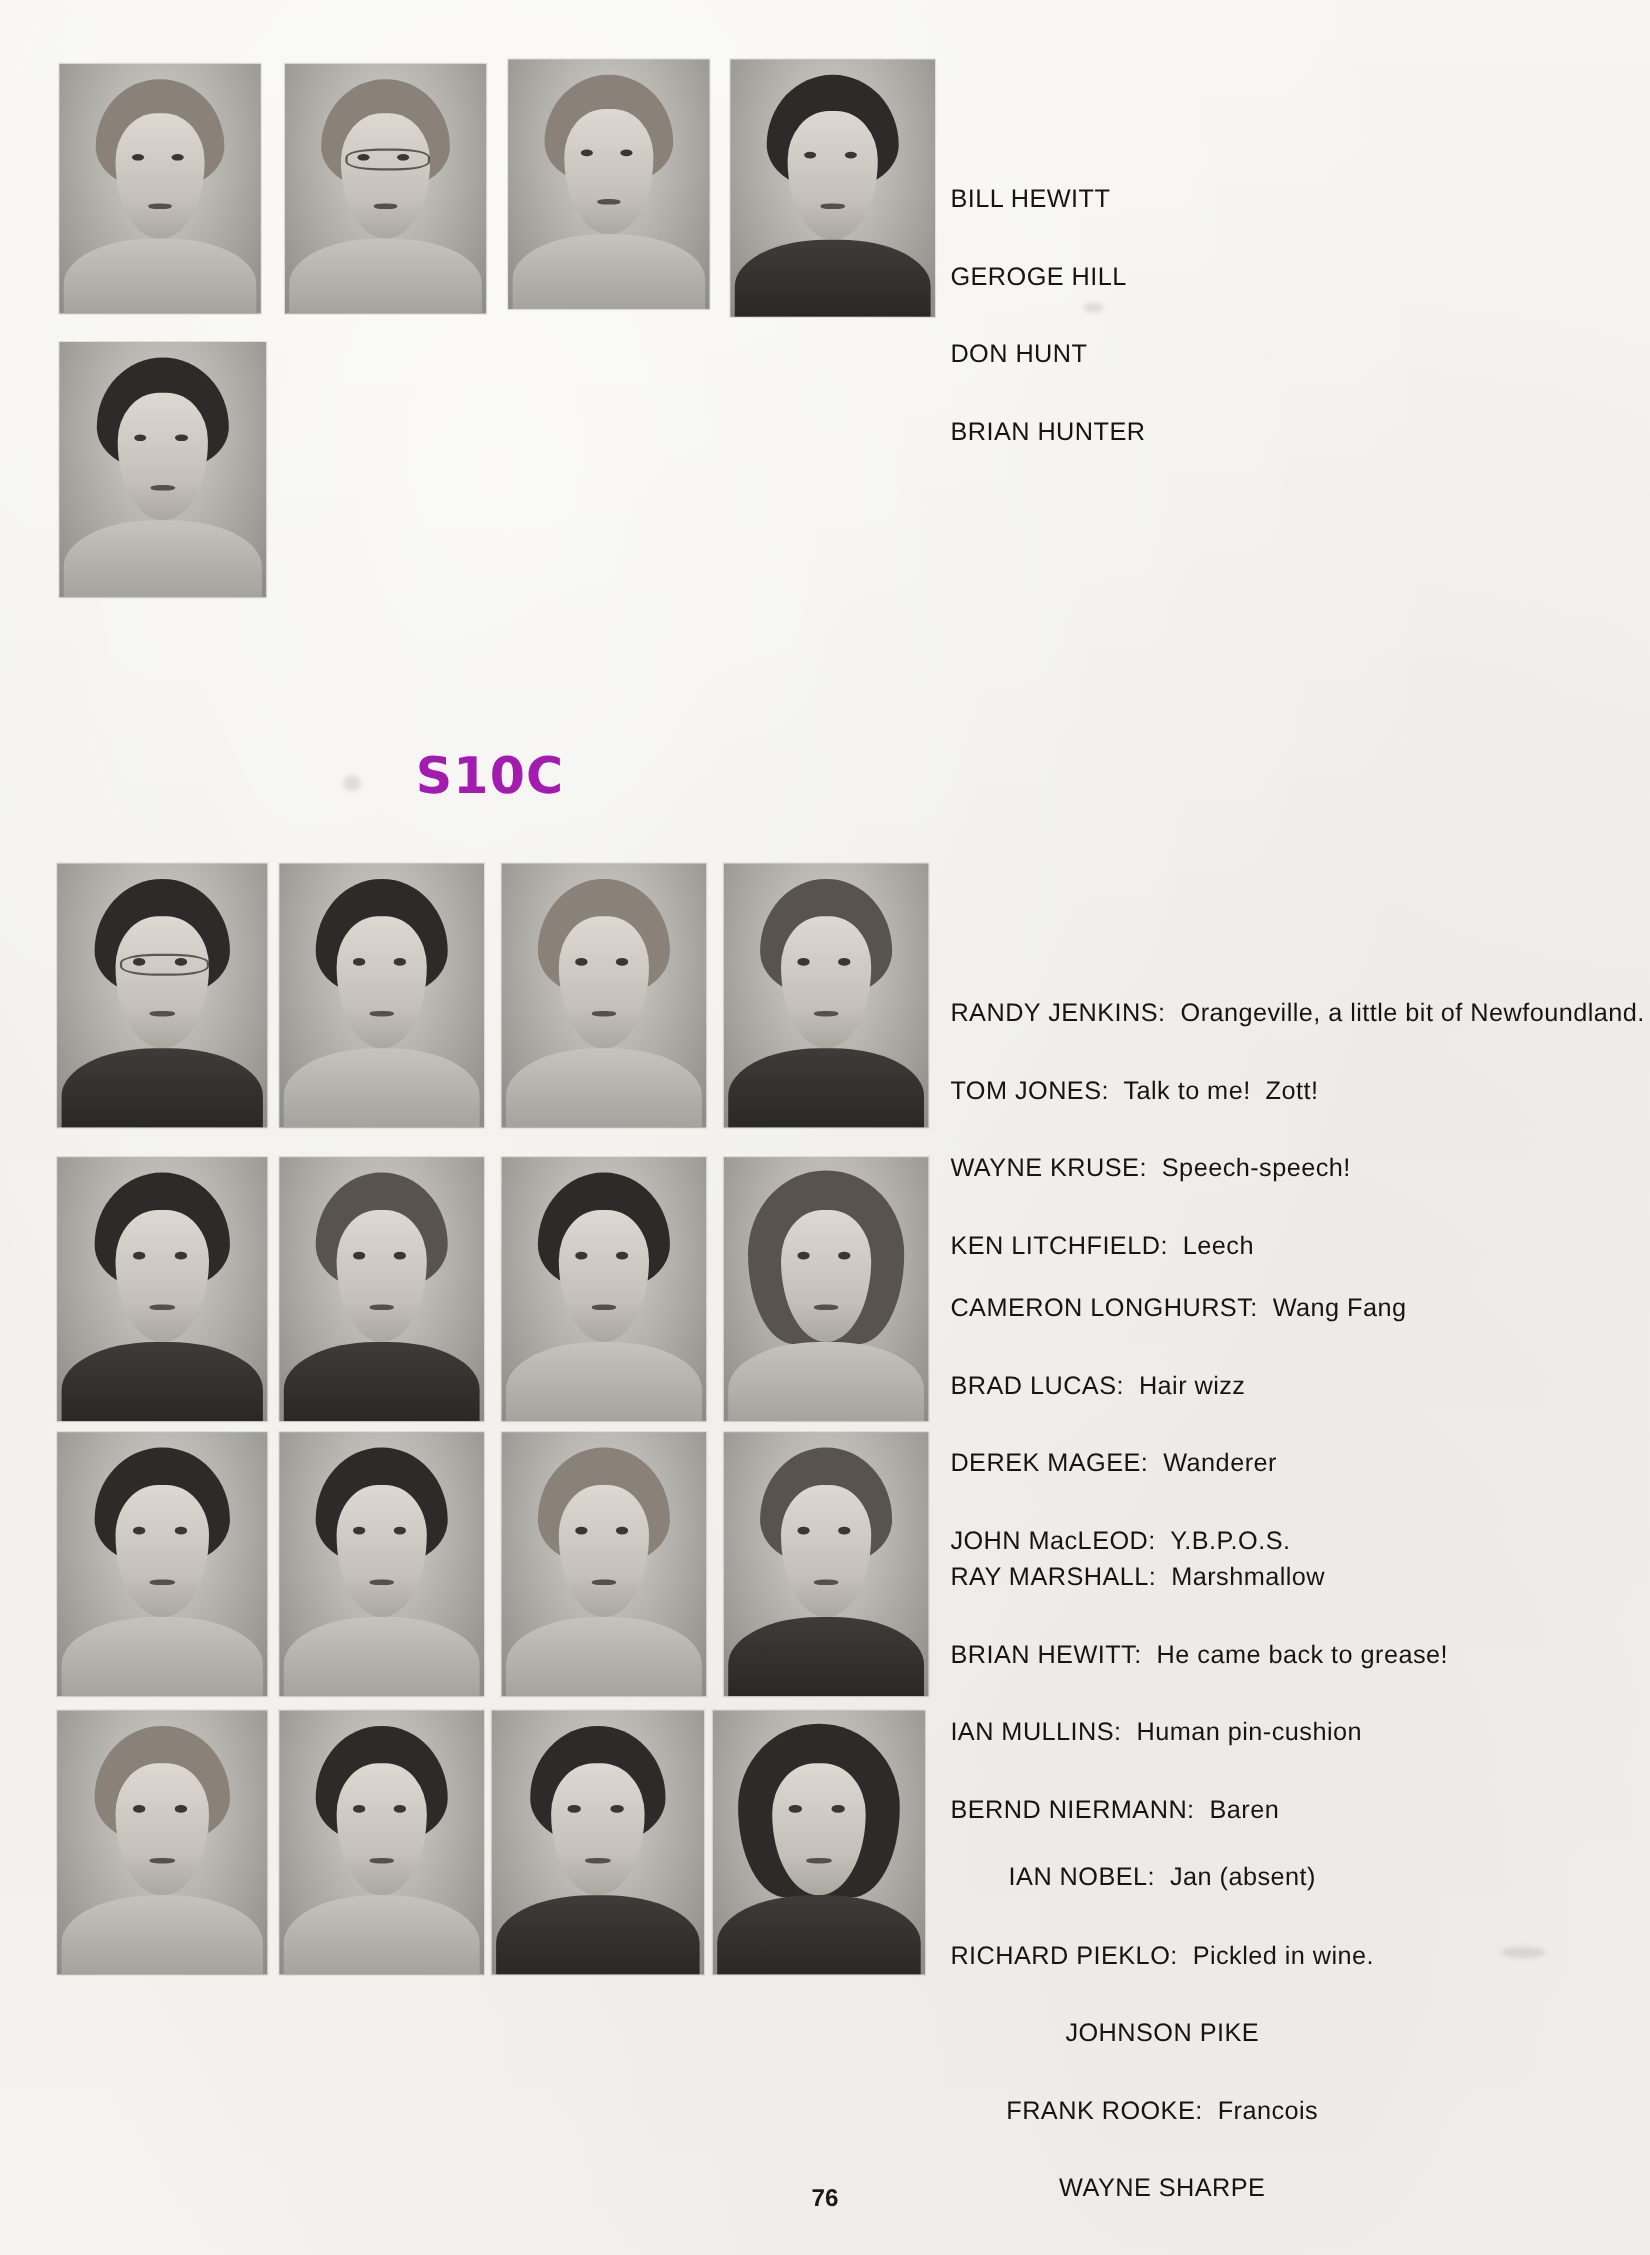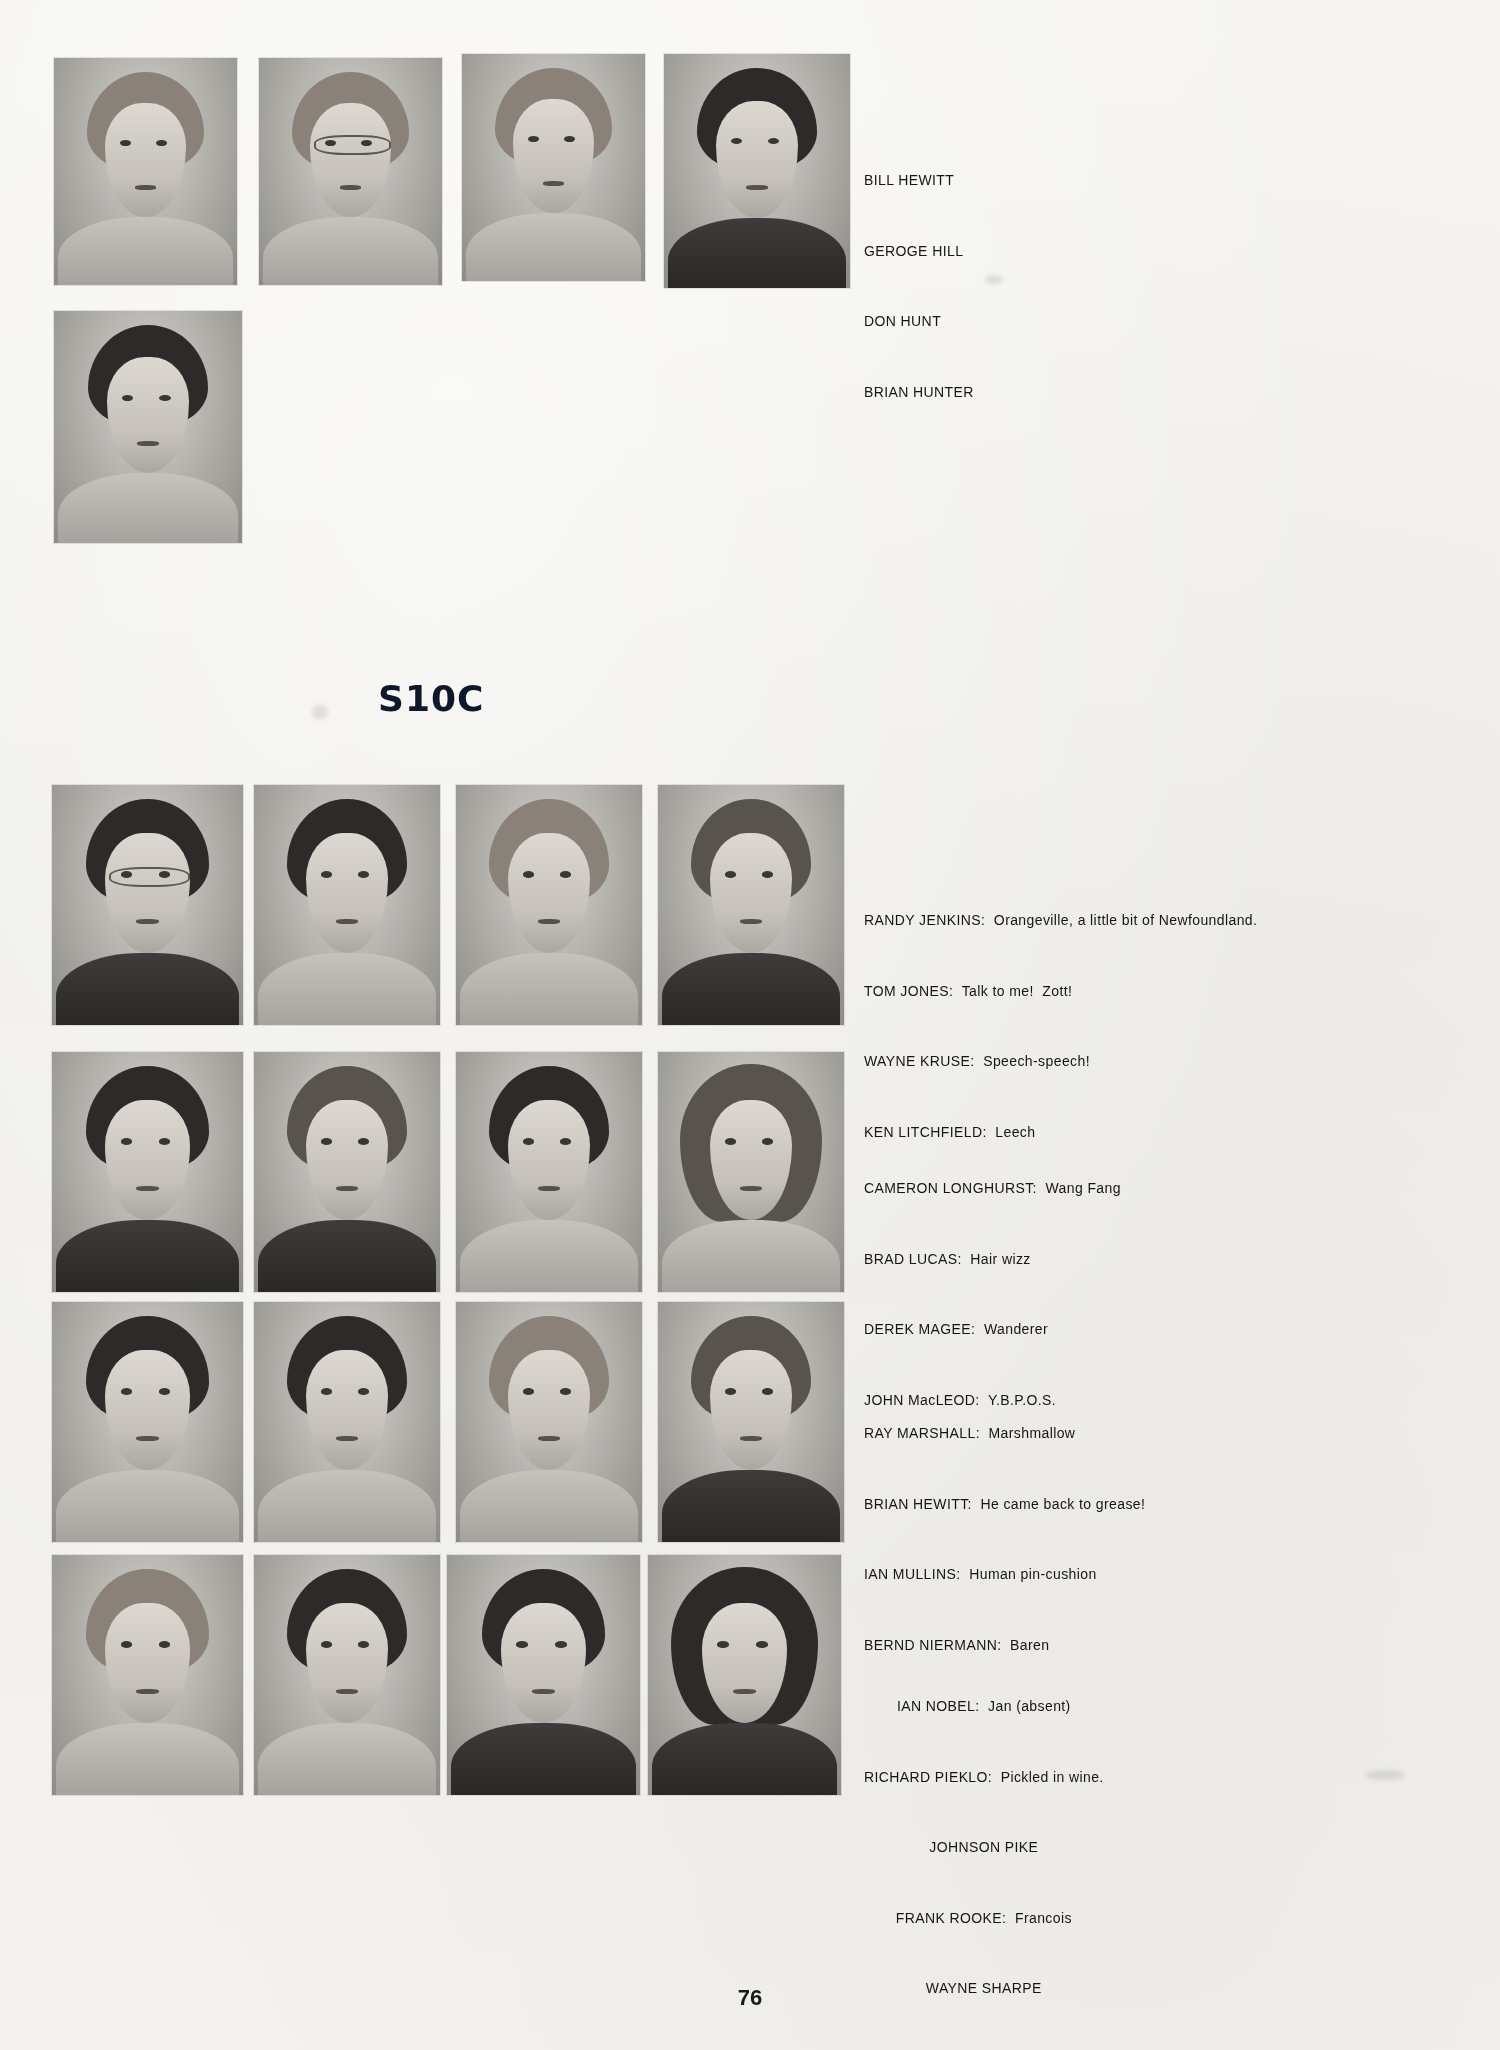--- a/index.html
+++ b/index.html
@@ -113,34 +113,34 @@
     width: 40%;
     height: 7%;
     border: 2px solid #46433f;
     border-radius: 40%;
     opacity: 0.85;
   }
 
   .name-block {
     position: absolute;
     color: #16150f;
-    font-size: 14px;
+    font-size: 23px;
     line-height: 23.5px;
     letter-spacing: 0.4px;
     white-space: pre;
   }
   .name-block .line { display: block; }
 
   .section-title {
     position: absolute;
     font-family: "DejaVu Sans", sans-serif;
     font-weight: bold;
-    font-size: 36px;
+    font-size: 46px;
     letter-spacing: 1px;
-    color: #0f172a;
+    color: #a21caf;
   }
 
   .page-number {
     position: absolute;
     left: 0;
     right: 0;
     text-align: center;
     font-size: 22px;
     font-weight: bold;
     color: #1a1a1a;

